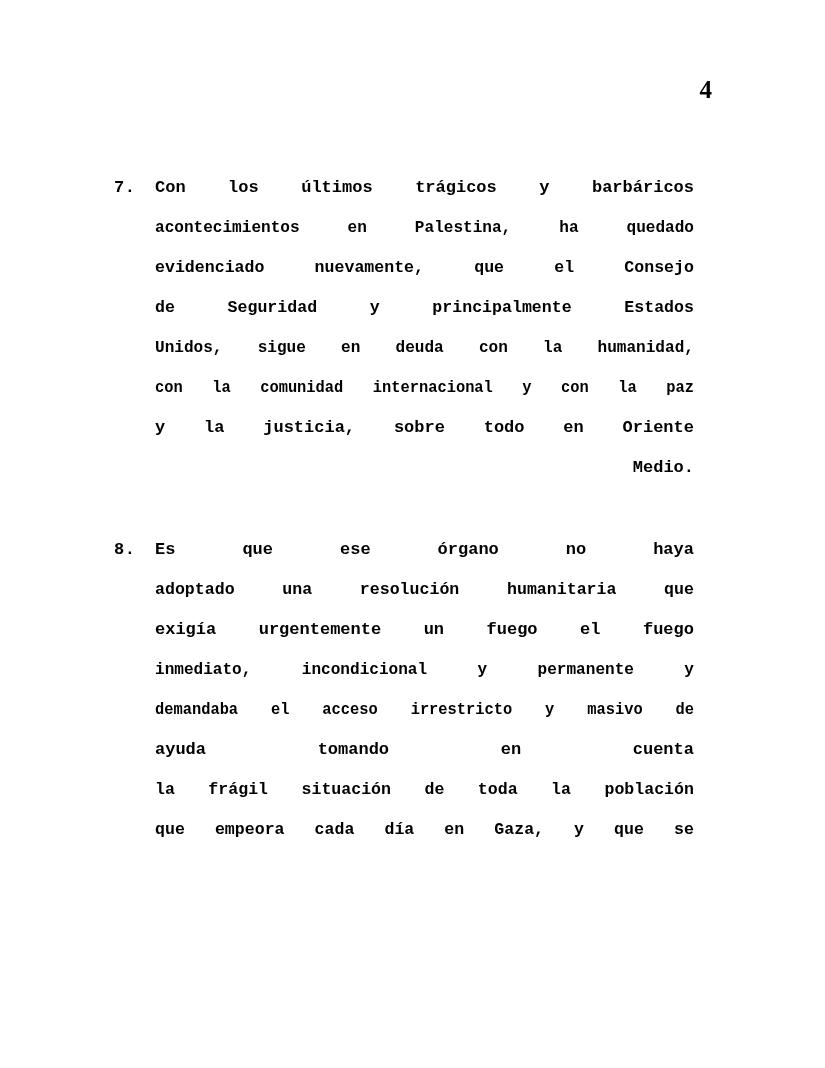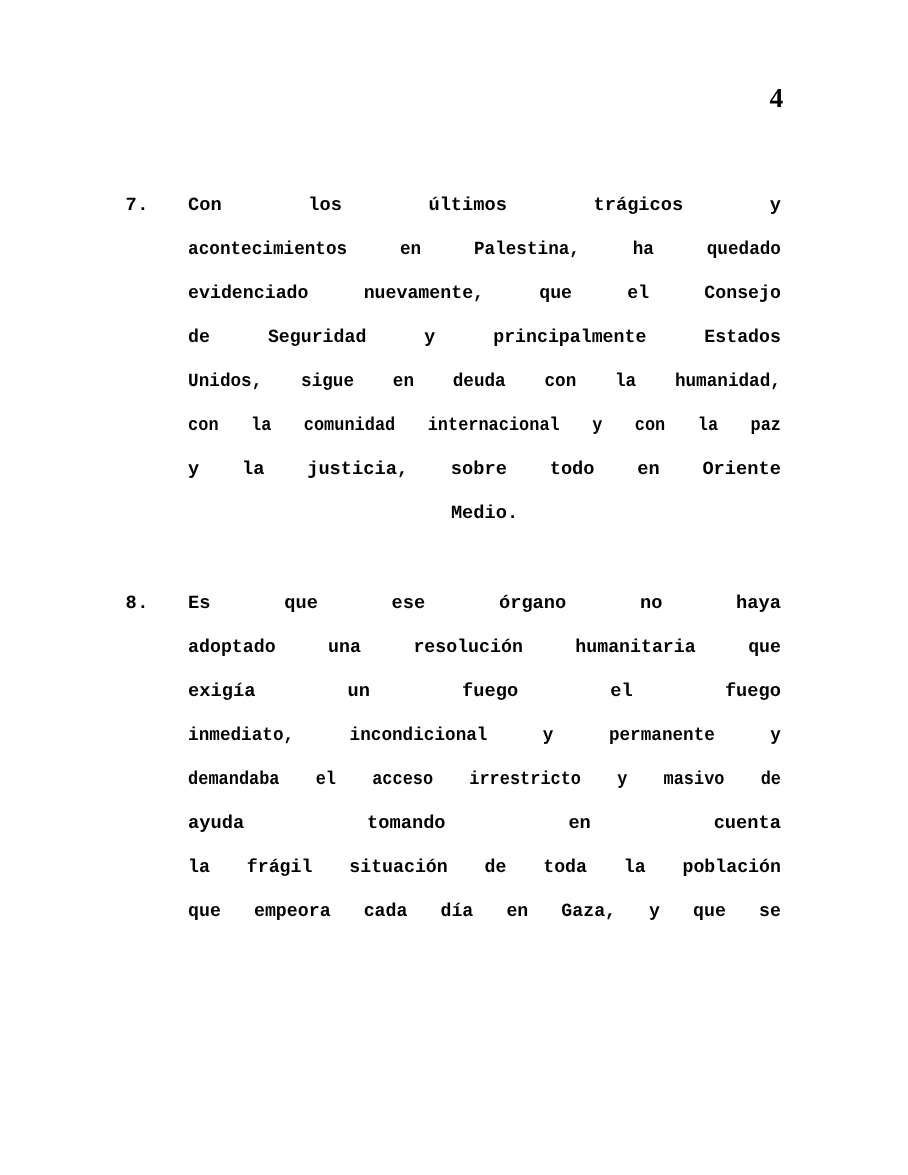--- a/index.html
+++ b/index.html
@@ -58,21 +58,21 @@
     width: 46px;
     font-weight: 700;
     font-size: 17px;
     line-height: 40px;
     letter-spacing: 0.5px;
     color: #000000;
     white-space: pre;
   }
 
   .para-lines {
-    margin-left: 57px;
+    margin-left: 41px;
     width: 539px;
   }
 
   
   .tline {
     display: block;
     width: 539px;
     height: 40px;
     line-height: 40px;
     font-weight: 700;
@@ -83,21 +83,21 @@
   }
 
   
   .tline.just {
     display: flex;
     justify-content: space-between;
     align-items: baseline;
   }
   .tline.last {
     display: block;
-    text-align: center;
+    text-align: right;
   }
 
   .tline .w {
     display: inline-block;
     white-space: pre;
   }
 
   
   .sq0  { transform: none; }
   .sq1  { transform: scaleX(0.975); transform-origin: left center; }
@@ -120,20 +120,21 @@
 
   <div class="para">
         <div class="para-marker">7.</div>
         <div class="para-lines">
           <div class="tline just sq0">
             <span class="w">Con</span>
             <span class="w">los</span>
             <span class="w">últimos</span>
             <span class="w">trágicos</span>
             <span class="w">y</span>
+            <span class="w">barbáricos</span>
           </div>
           <div class="tline just sq2">
             <span class="w">acontecimientos</span>
             <span class="w">en</span>
             <span class="w">Palestina,</span>
             <span class="w">ha</span>
             <span class="w">quedado</span>
           </div>
           <div class="tline just sq1">
             <span class="w">evidenciado</span>
@@ -193,20 +194,21 @@
           </div>
           <div class="tline just sq1">
             <span class="w">adoptado</span>
             <span class="w">una</span>
             <span class="w">resolución</span>
             <span class="w">humanitaria</span>
             <span class="w">que</span>
           </div>
           <div class="tline just sq0">
             <span class="w">exigía</span>
+            <span class="w">urgentemente</span>
             <span class="w">un</span>
             <span class="w">fuego</span>
             <span class="w">el</span>
             <span class="w">fuego</span>
           </div>
           <div class="tline just sq2">
             <span class="w">inmediato,</span>
             <span class="w">incondicional</span>
             <span class="w">y</span>
             <span class="w">permanente</span>

